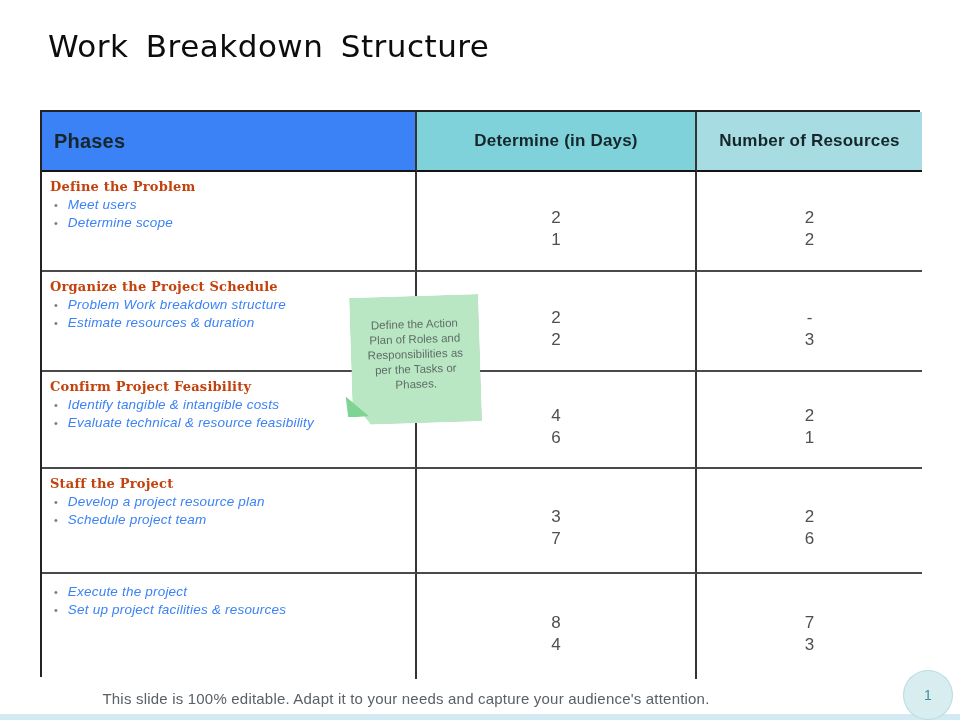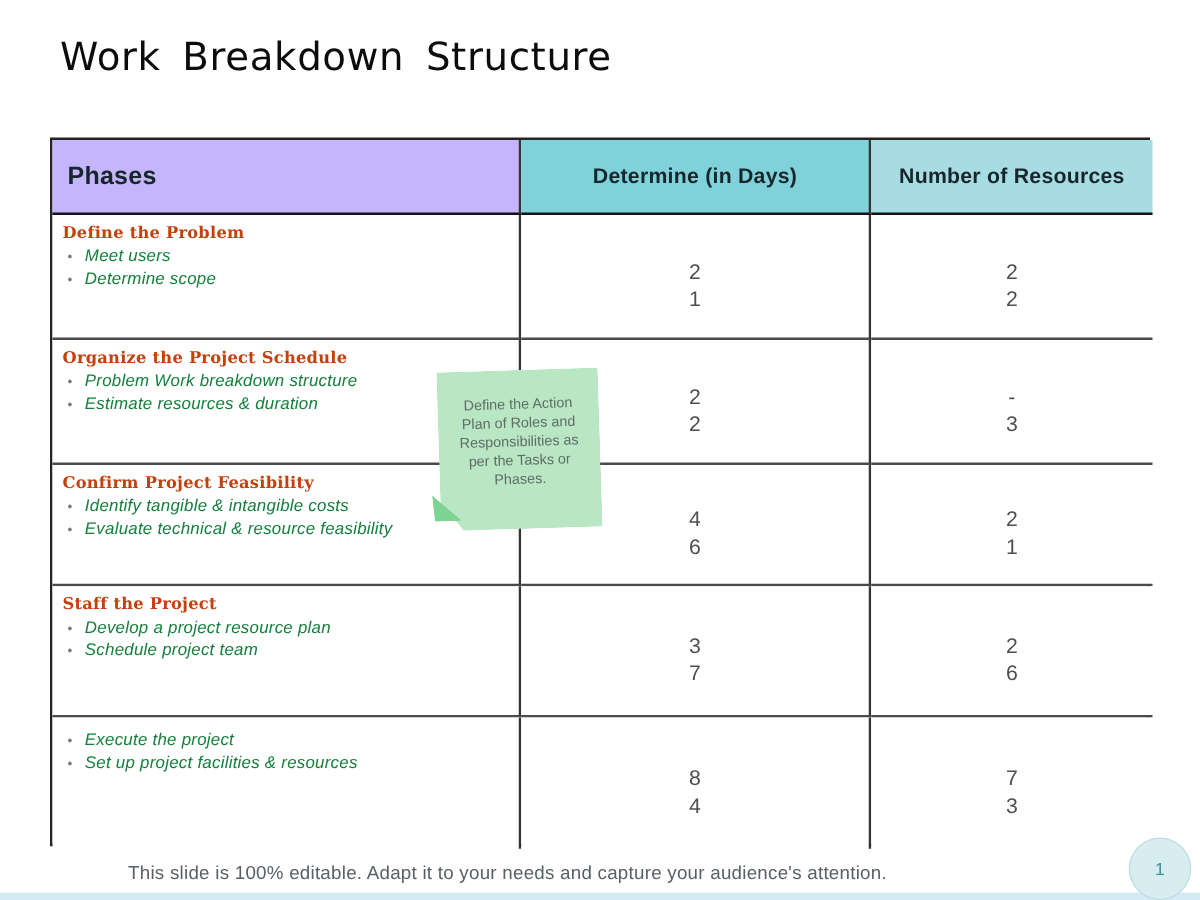--- a/index.html
+++ b/index.html
@@ -18,21 +18,21 @@
     display:grid;
     grid-template-columns:375px 280px 225px;
     grid-template-rows:60px 100px 100px 97px 105px 105px;
     border:2px solid #232323;
     box-sizing:border-box;
     background:#ffffff;
   }
   .cell{box-sizing:border-box;min-width:0;min-height:0;}
   .col1,.col2{border-right:2px solid #353535;}
   .hcell{border-bottom:2px solid #141414;display:flex;align-items:center;}
-  .hcell.phases{background:#c4b5fd;padding-left:12px;}
+  .hcell.phases{background:#3b82f6;padding-left:12px;}
   .hcell.duration{background:#7fd2da;justify-content:center;}
   .hcell.resources{background:#a7dde2;justify-content:center;text-align:center;}
   .hcell .hlabel{
     font-weight:bold;color:#16262b;font-size:17px;letter-spacing:.2px;
   }
   .hcell.phases .hlabel{font-size:20px;}
   .bcell{border-bottom:2px solid #4a4a4a;background:#ffffff;}
   .lastrow{border-bottom:none;}
   .phase-cell{padding:7px 6px 0 8px;}
   .phase-heading{
@@ -40,21 +40,21 @@
     font-size:13px;color:#c2410c;letter-spacing:.2px;
   }
   .bullet-list{margin:3px 0 0 0;padding:0;list-style:none;}
   .bullet-list li{
     display:flex;align-items:baseline;margin:1px 0 3px 4px;
   }
   .bullet-dot{
     color:#7a7a7a;font-size:11px;margin-right:10px;flex:0 0 auto;
   }
   .bullet-text{
-    font-style:italic;color:#15803d;font-size:13.5px;letter-spacing:.2px;
+    font-style:italic;color:#3b82f6;font-size:13.5px;letter-spacing:.2px;
   }
   .num-cell{
     display:flex;flex-direction:column;align-items:center;justify-content:center;
     gap:3px;padding-top:14px;
   }
   .num-line{color:#4f4f4f;font-size:17px;line-height:19px;}
   
   .sticky-note{
     position:absolute;left:351px;top:296px;width:129px;height:127px;
     background:#b9e7c4;

